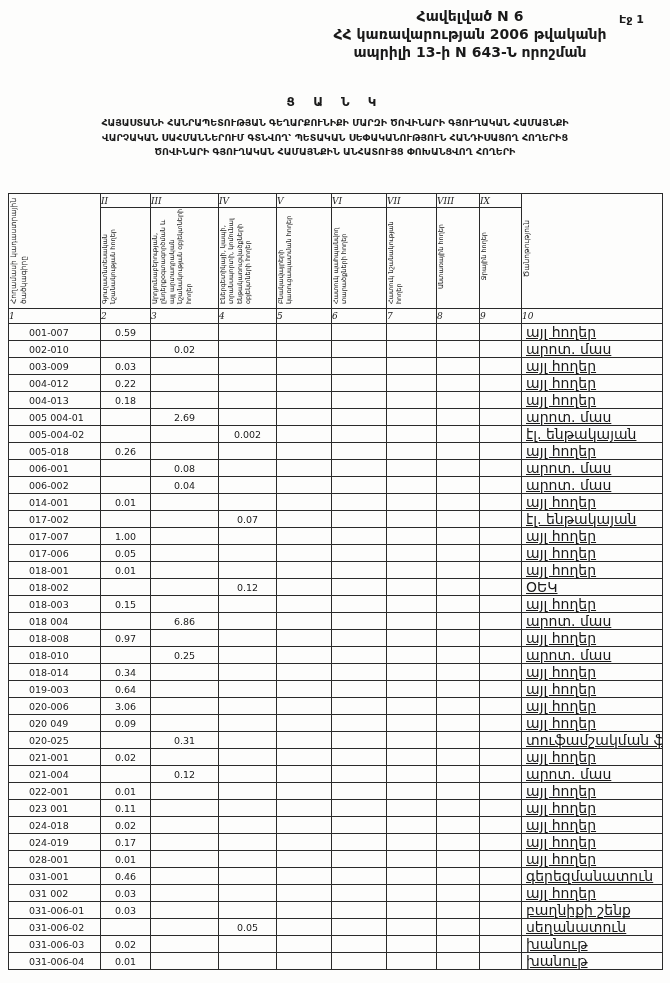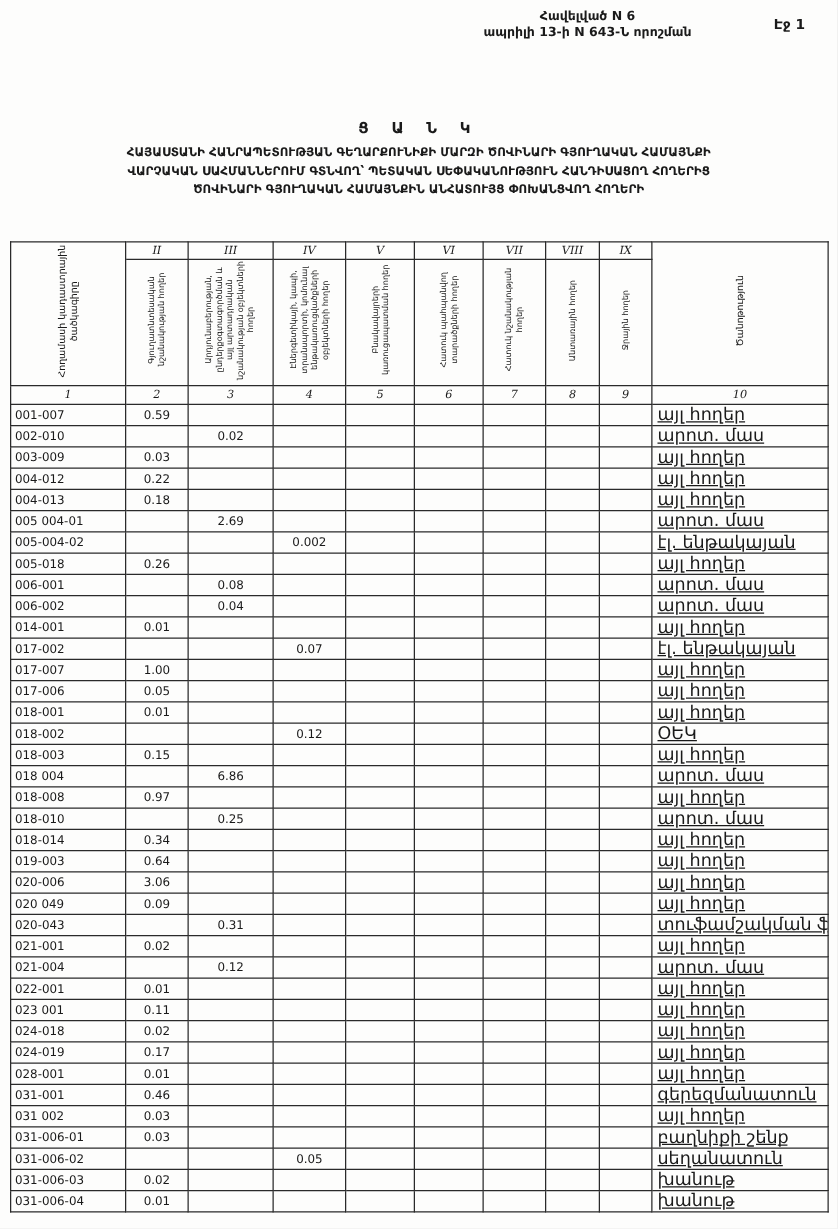--- a/index.html
+++ b/index.html
@@ -22,21 +22,21 @@
     right: 26px;
     font-size: 11px;
     font-weight: bold;
   }
   .appendix {
     position: absolute;
     top: 7px;
     left: 310px;
     width: 320px;
     text-align: center;
-    font-size: 10px;
+    font-size: 14px;
     font-weight: bold;
     line-height: 1.3;
   }
   .title-block {
     position: absolute;
     top: 95px;
     left: 8px;
     right: 8px;
     text-align: center;
     font-weight: bold;
@@ -63,21 +63,21 @@
     table-layout: fixed;
   }
   .land-table th, .land-table td {
     border: 1px solid #2a2a2a;
     padding: 0;
     overflow: hidden;
   }
   .land-table th {
     font-weight: normal;
     vertical-align: middle;
-    text-align: center;
+    text-align: left;
   }
   tr.roman-row th.roman {
     height: 13px;
     font-size: 9px;
     font-style: italic;
     font-family: "DejaVu Serif", serif;
   }
   tr.rot-row th {
     height: 100px;
     vertical-align: middle;
@@ -99,21 +99,21 @@
     height: 14px;
     font-size: 9px;
     font-style: italic;
     font-family: "DejaVu Serif", serif;
   }
   tr.data {
     height: 17px;
   }
   tr.data td.code {
     font-size: 9.5px;
-    padding-left: 3px;
+    padding-left: 20px;
     white-space: nowrap;
   }
   tr.data td.val {
     font-size: 9.5px;
     text-align: center;
     white-space: nowrap;
   }
   tr.data td.note {
     font-size: 14px;
     padding-left: 4px;
@@ -125,20 +125,21 @@
 </style>
 </head>
 <body>
 
 <div class="page">
 
   <div class="page-number">Էջ 1</div>
 
   <div class="appendix">
     <div>Հավելված N 6</div>
+    <div>ՀՀ կառավարության 2006 թվականի</div>
     <div>ապրիլի 13-ի N 643-Ն որոշման</div>
   </div>
 
   <div class="title-block">
     <div class="title-heading">Ց Ա Ն Կ</div>
     <div class="title-line">ՀԱՅԱՍՏԱՆԻ ՀԱՆՐԱՊԵՏՈՒԹՅԱՆ ԳԵՂԱՐՔՈՒՆԻՔԻ ՄԱՐԶԻ ԾՈՎԻՆԱՐԻ ԳՅՈՒՂԱԿԱՆ ՀԱՄԱՅՆՔԻ</div>
     <div class="title-line">ՎԱՐՉԱԿԱՆ ՍԱՀՄԱՆՆԵՐՈՒՄ ԳՏՆՎՈՂ՝ ՊԵՏԱԿԱՆ ՍԵՓԱԿԱՆՈՒԹՅՈՒՆ ՀԱՆԴԻՍԱՑՈՂ ՀՈՂԵՐԻՑ</div>
     <div class="title-line">ԾՈՎԻՆԱՐԻ ԳՅՈՒՂԱԿԱՆ ՀԱՄԱՅՆՔԻՆ ԱՆՀԱՏՈՒՅՑ ՓՈԽԱՆՑՎՈՂ ՀՈՂԵՐԻ</div>
   </div>
 
@@ -478,21 +479,21 @@
           <td class="val"></td>
           <td class="val"></td>
           <td class="val"></td>
           <td class="val"></td>
           <td class="val"></td>
           <td class="val"></td>
           <td class="val"></td>
           <td class="note"><span>այլ հողեր</span></td>
         </tr>
         <tr class="data">
-          <td class="code">020-043</td>
+          <td class="code">020-025</td>
           <td class="val"></td>
           <td class="val">0.31</td>
           <td class="val"></td>
           <td class="val"></td>
           <td class="val"></td>
           <td class="val"></td>
           <td class="val"></td>
           <td class="val"></td>
           <td class="note"><span>տուֆամշակման ֆաբրիկա</span></td>
         </tr>

